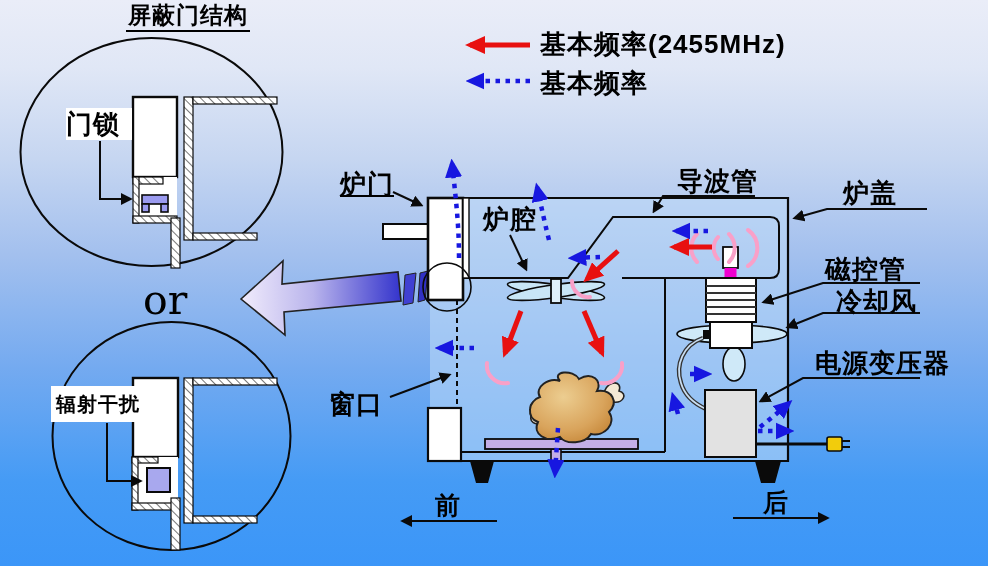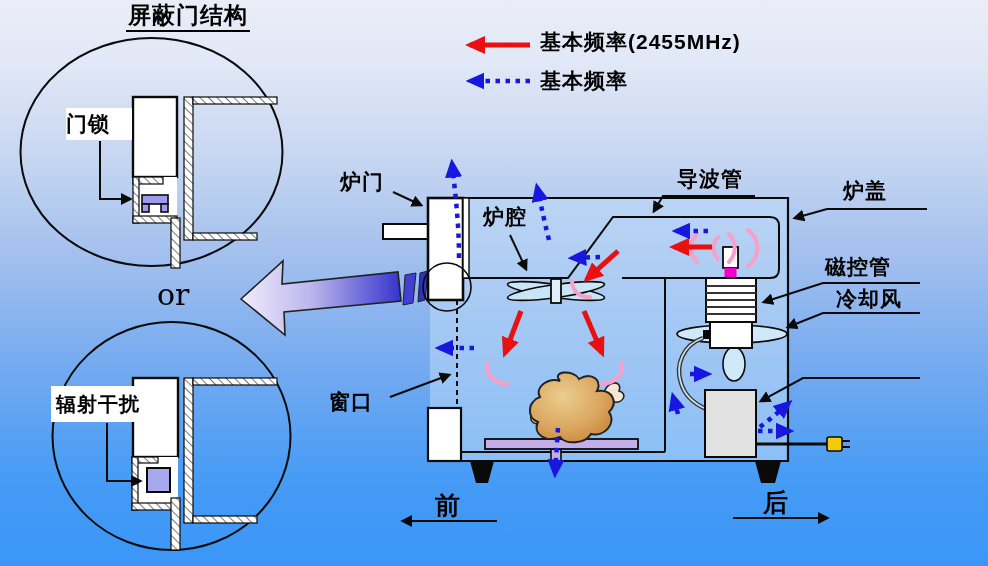--- a/index.html
+++ b/index.html
@@ -10,32 +10,32 @@
     background:linear-gradient(180deg,
       #eaedf8 0%, #e0e7f6 12%, #c6d6f1 28%,
       #a3c0ee 45%, #74aaf0 65%, #459bf5 85%, #3b96f8 100%);
     font-family:"Liberation Sans", sans-serif;
   }
   svg{position:absolute;left:0;top:0;}
   .lbl{
     position:absolute;
     font-weight:bold;
     color:#000;
-    font-size:21px;
+    font-size:26px;
     line-height:1.1;
     white-space:nowrap;
     letter-spacing:1px;
   }
   #lbl-title{left:126px;top:3px;font-size:23px;border-bottom:2.5px solid #000;padding:0 2px 2px;}
   #lbl-doorlock{left:66px;top:108px;width:66px;height:32px;background:#fff;line-height:32px;}
   #lbl-ferrite{left:51px;top:386px;width:94px;height:36px;background:#fff;text-align:center;line-height:36px;font-size:20px;}
-  #lbl-or{left:157px;top:278px;font-family:"DejaVu Serif",serif;font-weight:normal;font-size:30px;letter-spacing:0;text-align:center;}
+  #lbl-or{left:143px;top:278px;font-family:"DejaVu Serif",serif;font-weight:normal;font-size:41px;letter-spacing:0;text-align:center;}
   #lbl-legend1{left:540px;top:30px;}
   #lbl-legend2{left:540px;top:69px;}
-  #lbl-door{left:340px;top:170px;}
+  #lbl-door{left:340px;top:170px;text-decoration:underline;}
   #lbl-cavity{left:483px;top:205px;}
   #lbl-waveguide{left:677px;top:167px;}
   #lbl-cover{left:843px;top:179px;}
   #lbl-magnetron{left:825px;top:255px;}
   #lbl-cooling{left:836px;top:287px;}
   #lbl-transformer{left:815px;top:349px;}
   #lbl-window{left:329px;top:390px;}
   #lbl-front{left:435px;top:492px;font-size:25px;}
   #lbl-back{left:763px;top:489px;font-size:25px;}
 </style>
@@ -235,17 +235,18 @@
 <div class="lbl" id="lbl-or">or</div>
 <div class="lbl" id="lbl-ferrite">辐射干扰</div>
 <div class="lbl" id="lbl-legend1">基本频率(2455MHz)</div>
 <div class="lbl" id="lbl-legend2">基本频率</div>
 <div class="lbl" id="lbl-door">炉门</div>
 <div class="lbl" id="lbl-cavity">炉腔</div>
 <div class="lbl" id="lbl-waveguide">导波管</div>
 <div class="lbl" id="lbl-cover">炉盖</div>
 <div class="lbl" id="lbl-magnetron">磁控管</div>
 <div class="lbl" id="lbl-cooling">冷却风</div>
+<div class="lbl" id="lbl-transformer">电源变压器</div>
 <div class="lbl" id="lbl-window">窗口</div>
 <div class="lbl" id="lbl-front">前</div>
 <div class="lbl" id="lbl-back">后</div>
 
 </div>
 
 </body></html>

